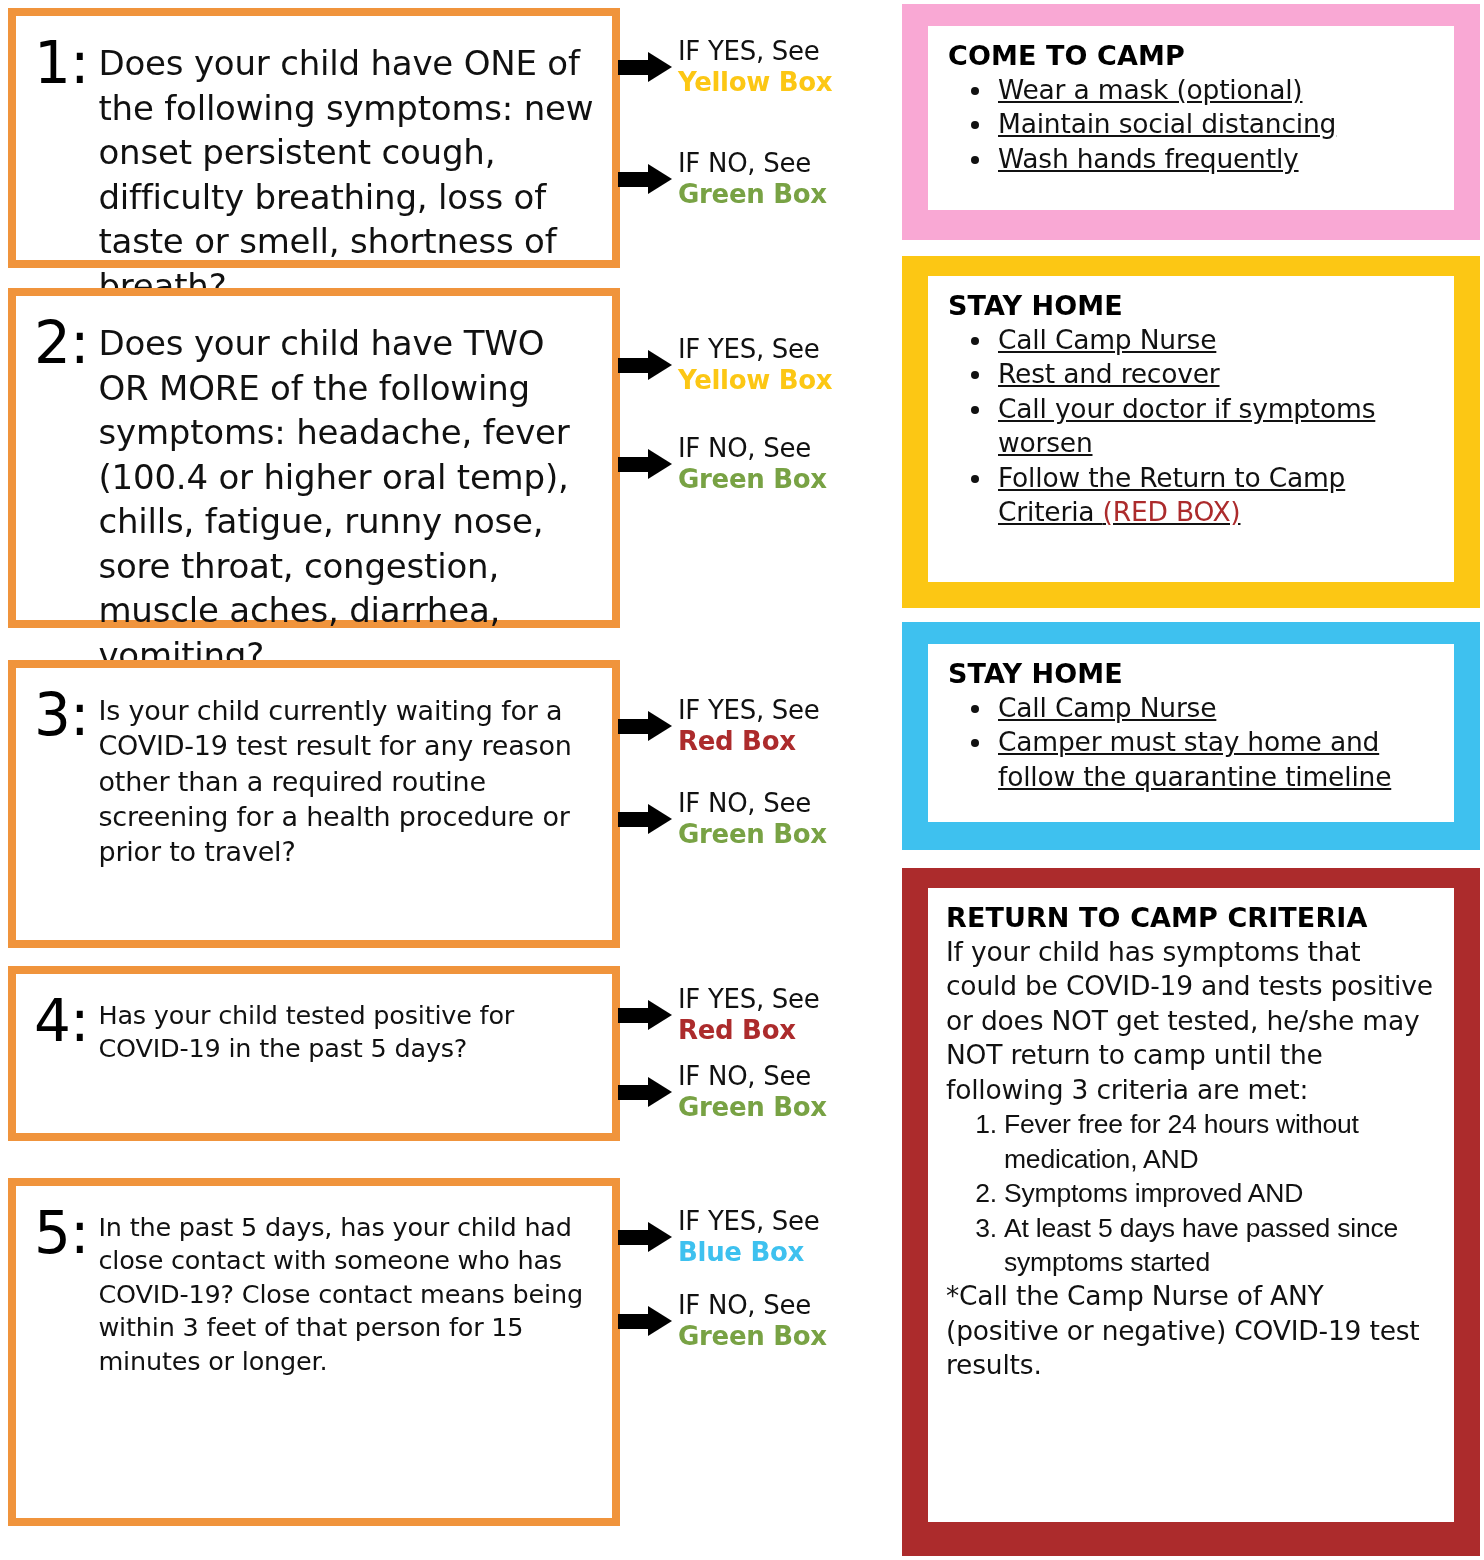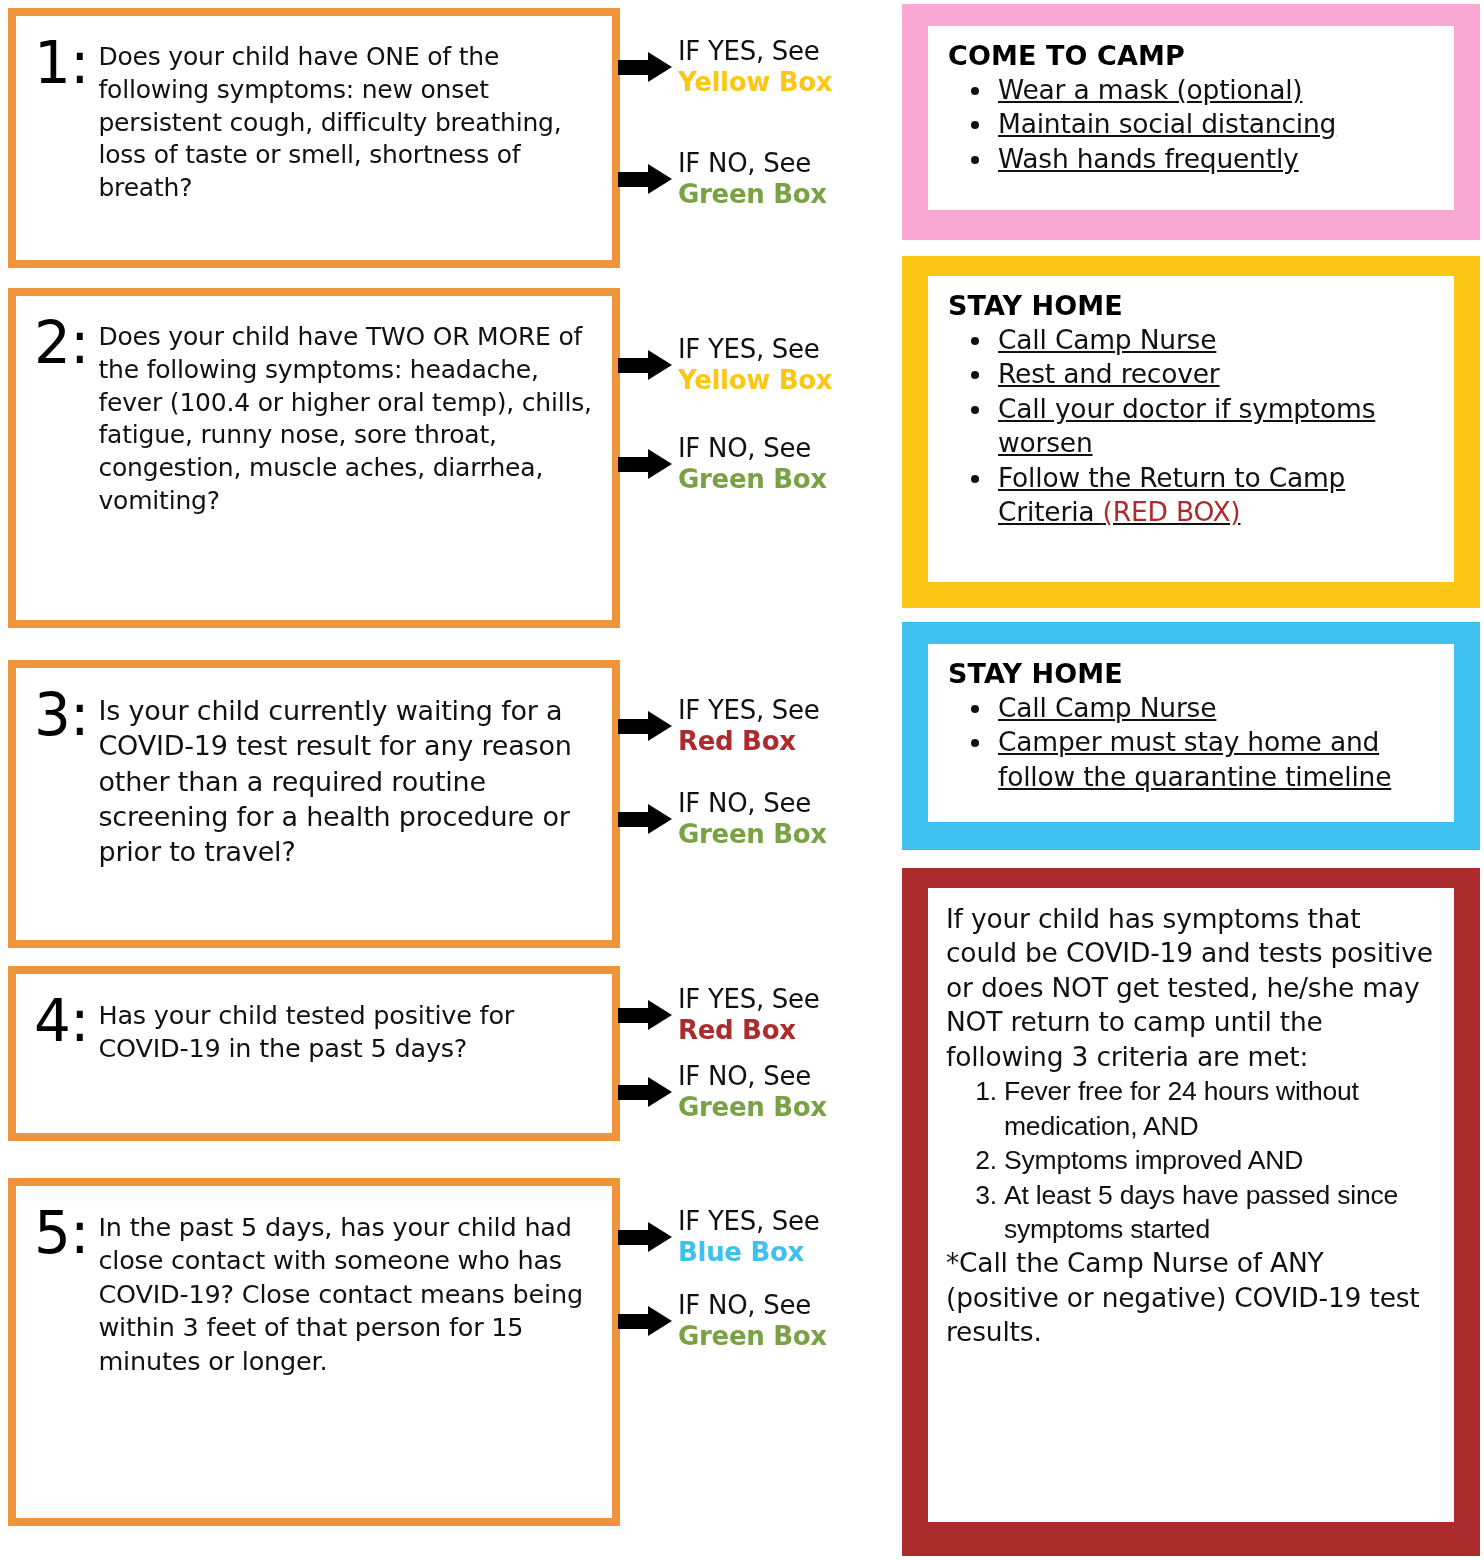--- a/index.html
+++ b/index.html
@@ -40,21 +40,21 @@
     line-height: 0.95;
     font-weight: 400;
     color: #000;
     letter-spacing: -1px;
     padding-right: 10px;
     padding-top: 2px;
     font-family: "DejaVu Sans", sans-serif;
   }
   .q-text {
     flex: 1 1 auto;
-    font-size: 25px;
+    font-size: 34px;
     line-height: 1.31;
     color: #111;
     padding-top: 7px;
     font-family: "DejaVu Sans", sans-serif;
     letter-spacing: -0.2px;
   }
 
   
   .ans-group {
     position: absolute;
@@ -335,20 +335,21 @@
       <div class="outcome-title">STAY HOME</div>
       <ul>
         <li>Call Camp Nurse</li>
         <li>Camper must stay home and follow the quarantine timeline</li>
       </ul>
     </div>
   </div>
 
   <div class="outcome" style="top:868px; height:688px; background:#AC2B2C; padding:20px 26px 34px 26px;">
     <div class="outcome-inner" style="padding:14px 16px 14px 18px;">
+      <div class="outcome-title">RETURN TO CAMP CRITERIA</div>
       <div class="body-par">If your child has symptoms that could be COVID-19 and tests positive or does NOT get tested, he/she may NOT return to camp until the following 3 criteria are met:</div>
       <ol>
         <li>Fever free for 24 hours without medication, AND</li>
         <li>Symptoms improved AND</li>
         <li>At least 5 days have passed since symptoms started</li>
       </ol>
       <div class="body-par">*Call the Camp Nurse of ANY (positive or negative) COVID-19 test results.</div>
     </div>
   </div>
 

